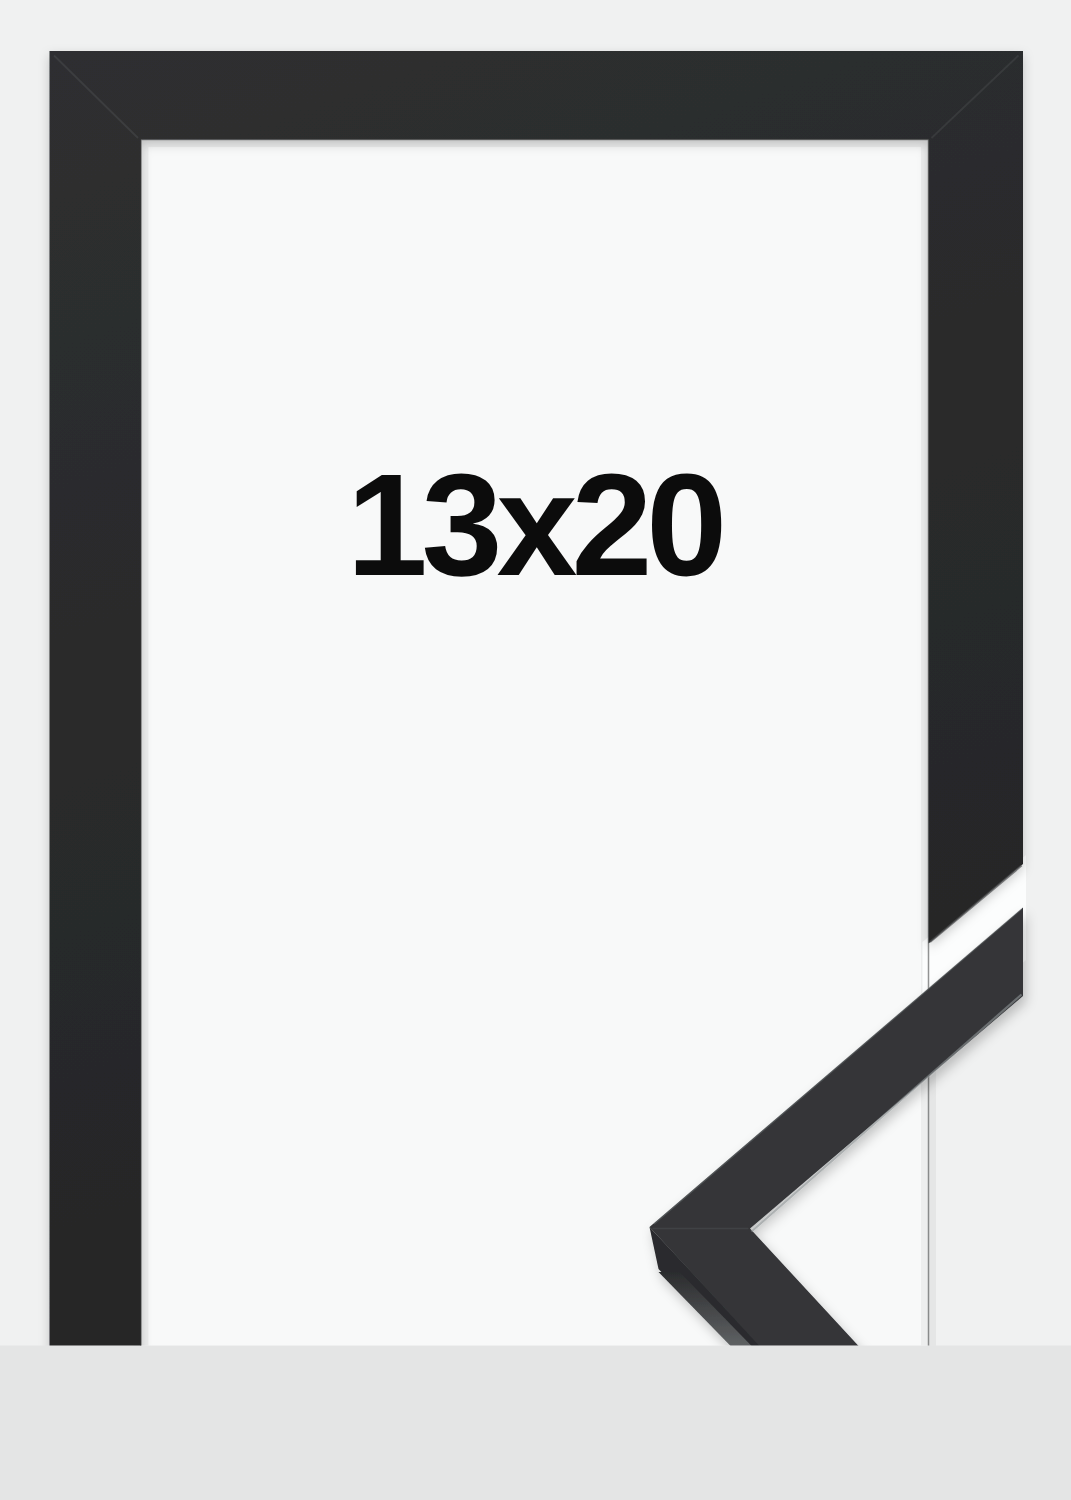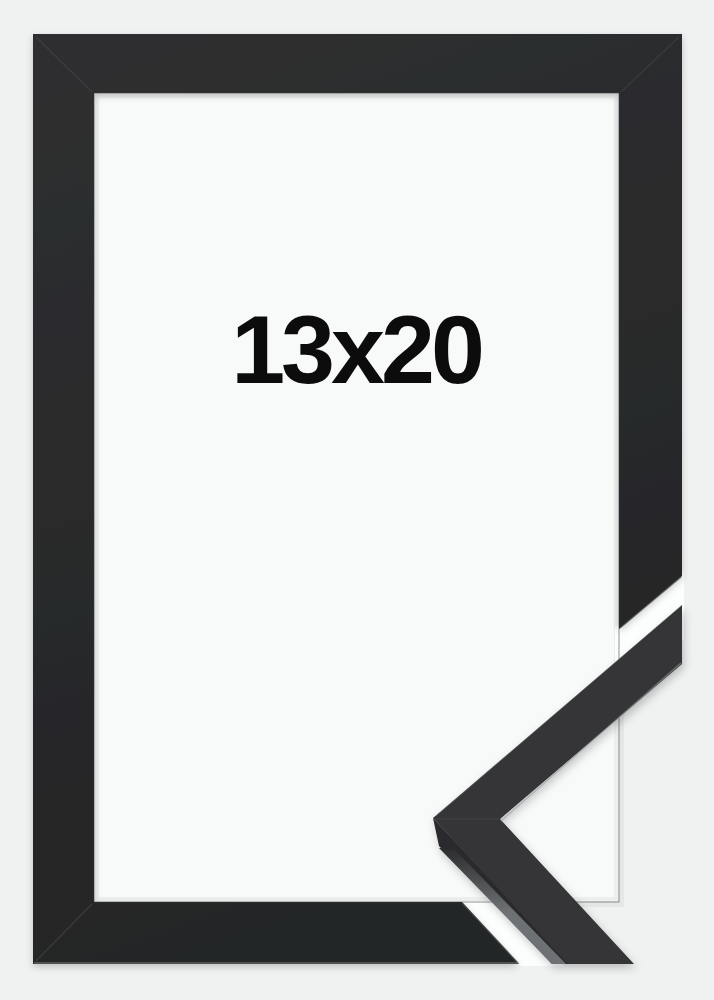--- a/index.html
+++ b/index.html
@@ -4,21 +4,21 @@
 <style>
   html, body {
     margin: 0;
     padding: 0;
     background: #e4e5e5;
     font-family: "Liberation Sans", sans-serif;
   }
   .stage {
     position: relative;
     width: 714px;
-    height: 1000px;
+    height: 897px;
     overflow: hidden;
     margin: 0;
   }
   .stage svg {
     position: absolute;
     inset: 0;
     display: block;
   }
   .size-label-text {
     font-family: "Liberation Sans", "DejaVu Sans", sans-serif;

